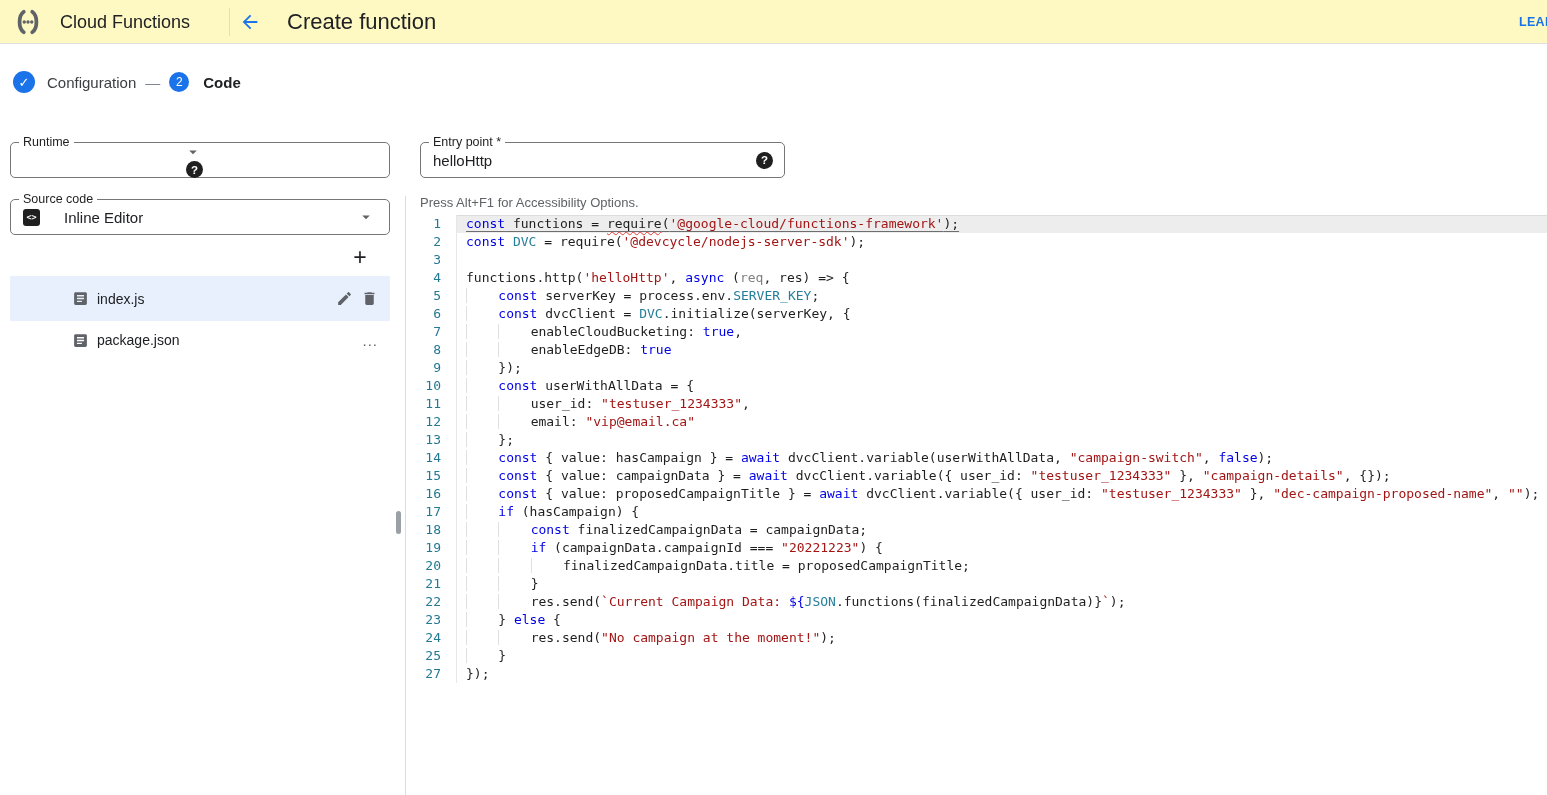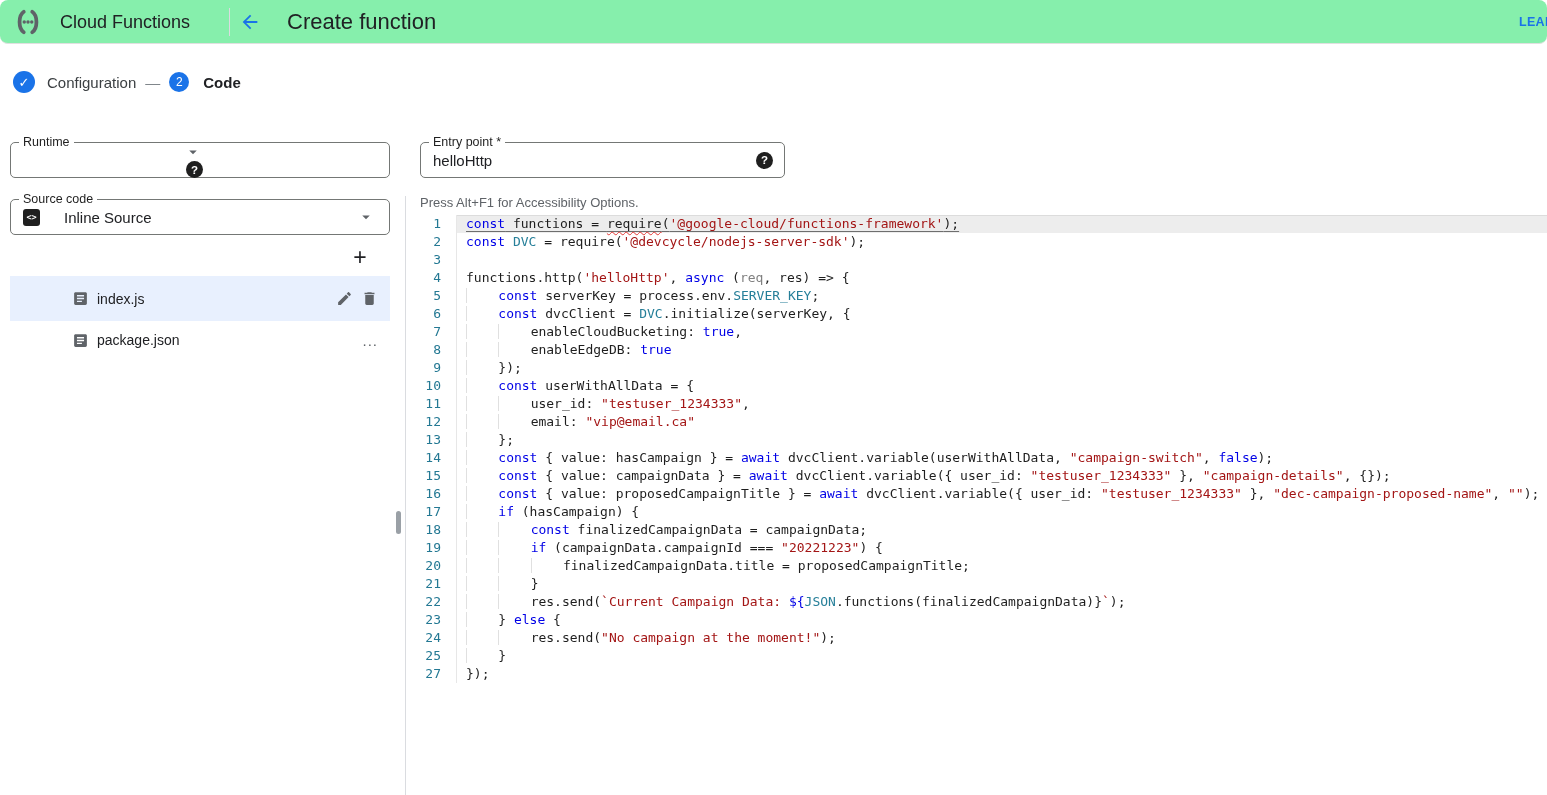--- a/index.html
+++ b/index.html
@@ -1,20 +1,20 @@
 <!DOCTYPE html>
 <html><head>
 <meta charset="utf-8">
 <style>
   * { margin:0; padding:0; box-sizing:border-box; }
   html,body { width:1547px; height:795px; background:#fff; font-family:"Liberation Sans", sans-serif; overflow:hidden; }
   #app { position:relative; width:1547px; height:795px; background:#fff; }
 
   
-  .header { position:absolute; left:0; top:0; width:1547px; height:44px; background:#86efac; border-bottom:1px solid #e0e0e0;border-radius:8px; }
+  .header { position:absolute; left:0; top:0; width:1547px; height:44px; background:#fef9c3; border-bottom:1px solid #e0e0e0; }
   .logo { position:absolute; left:13px; top:7px; width:30px; height:30px; }
   .product-name { position:absolute; left:60px; top:0; height:44px; display:flex; align-items:center; font-size:18px; color:#202124; }
   .hdr-divider { position:absolute; left:229px; top:8px; width:1px; height:28px; background:#dadce0; }
   .back-group { position:absolute; left:239px; top:0; height:44px; display:flex; align-items:center; gap:26px; }
   .back-arrow { width:22px; height:22px; cursor:pointer; }
   .page-title { font-size:22px; color:#202124; }
   .learn-group { position:absolute; left:1497px; top:0; width:50px; height:44px; display:flex; align-items:center; gap:22px; overflow:hidden; white-space:nowrap; cursor:pointer; }
   .learn-label { font-size:12.5px; font-weight:700; color:#1a73e8; letter-spacing:.3px; }
 
   
@@ -115,21 +115,21 @@
     <span class="field-value">Node.js 16</span>
     <svg class="caret" viewBox="0 0 24 24">
         <path fill="#5f6368" d="M7 10l5 5 5-5z"></path>
       </svg>
     <span class="help">?</span>
   </div>
 
   <div class="field" id="source-field">
     <span class="field-label">Source code</span>
     <span class="code-chip">&lt;&gt;</span>
-    <span class="field-value">Inline Source</span>
+    <span class="field-value">Inline Editor</span>
     <svg class="caret" viewBox="0 0 24 24">
         <path fill="#5f6368" d="M7 10l5 5 5-5z"></path>
       </svg>
   </div>
 
   <div class="add-file-btn">+</div>
 
   <div class="file-row" id="file-row-0">
     <svg class="doc-icon" viewBox="0 0 24 24">
         <path fill="#5f6368" d="M19 3H5c-1.1 0-2 .9-2 2v14c0 1.1.9 2 2 2h14c1.1 0 2-.9 2-2V5c0-1.1-.9-2-2-2zm-5 14H7v-2h7v2zm3-4H7v-2h10v2zm0-4H7V7h10v2z"></path>

